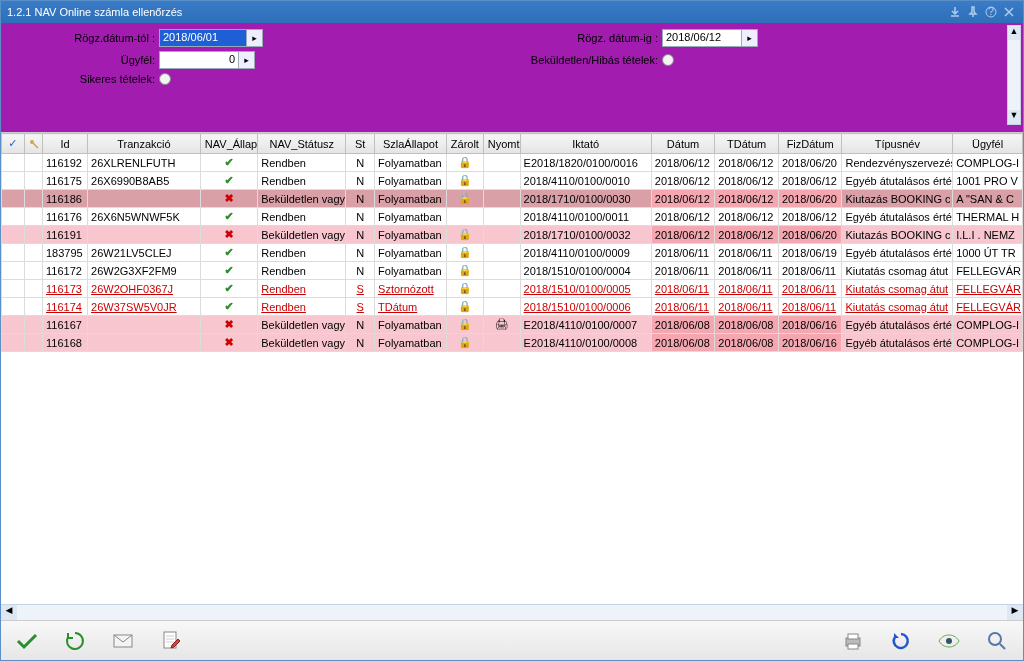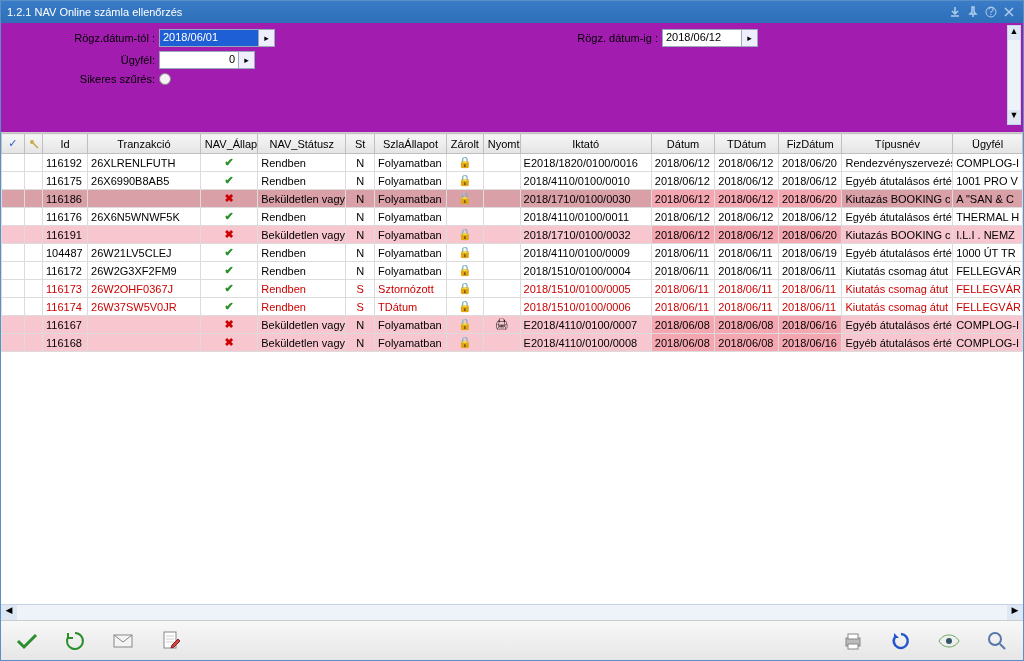--- a/index.html
+++ b/index.html
@@ -24,21 +24,21 @@
 .vscroll { position: absolute; right: 2px; top: 2px; width: 14px; height: 100px; background: #eef3f9; border: 1px solid #c4d4e6; display: flex; flex-direction: column; justify-content: space-between; }
 .vscroll .arr { height: 14px; background: #dde8f4; text-align: center; font-size: 9px; cursor: pointer; }
 .section-hdr2 { background: linear-gradient(#e8e8e8, #d4d4d4); border-bottom: 1px solid #bbb; border-top: 1px solid #bbb; padding: 3px 8px; font-weight: bold; }
 .grid-wrap { flex: 1; overflow: hidden; background: #fff; position: relative; }
 .grid { width: 100%; border-collapse: collapse; table-layout: fixed; }
 .grid th { background: linear-gradient(#f6f6f6, #e4e4e4); border: 1px solid #c0c0c0; padding: 3px 4px; text-align: center; font-weight: normal; overflow: hidden; white-space: nowrap; height: 20px; }
 .grid td { border: 1px solid #dcdcdc; padding: 2px 3px; overflow: hidden; white-space: nowrap; height: 18px; }
 .grid tr.pink td { background: #f7c6ce; }
 .grid tr.sel td { background: #d9a0a8; }
 .grid tr.pink td.datecell, .grid tr.sel td.datecell { background: #f4a7b0; }
-.red-txt { color: #c00; }
+.red-txt { color: #c00; text-decoration: underline; }
 .iconcell { text-align: center; }
 .chk { color: #2a8f2a; font-weight: bold; }
 .cross { color: #c00; font-weight: bold; }
 .lock { color: #c88a2a; }
 .hscroll { height: 16px; background: #eef3f9; border-top: 1px solid #c4d4e6; display: flex; justify-content: space-between; }
 .hscroll .arr { width: 16px; text-align: center; font-size: 9px; background: #dde8f4; cursor: pointer; }
 .toolbar { height: 40px; background: linear-gradient(#f8f8f8, #e6e6e6); border-top: 1px solid #ccc; display: flex; align-items: center; padding: 0 8px; gap: 12px; }
 .toolbar .tb-btn { width: 36px; height: 30px; border: 1px solid transparent; border-radius: 3px; display: flex; align-items: center; justify-content: center; cursor: pointer; }
 .toolbar .spacer { flex: 1; }
 svg { display: block; }
@@ -72,39 +72,43 @@
           </svg>
         </span>
     </div>
   </div>
 
 
   <div class="filter-area">
     <div class="filter-row">
       <div class="filter-col">
         <span class="filter-lbl">Rögz.dátum-tól :</span>
-        <span class="filter-input highlighted" style="width:100px">2018/06/01</span>
+        <span class="filter-input highlighted" style="width:88px">2018/06/01</span>
         <span class="date-btn">▸</span>
       </div>
       <div class="filter-col">
         <span class="filter-lbl">Rögz. dátum-ig :</span>
         <span class="filter-input" style="width:80px">2018/06/12</span>
         <span class="date-btn">▸</span>
       </div>
     </div>
     <div class="filter-row">
       <div class="filter-col">
         <span class="filter-lbl">Ügyfél:</span>
         <span class="filter-input" style="width:80px;text-align:right">0</span>
         <span class="date-btn">▸</span>
       </div>
+      <div class="filter-col">
+        <span class="filter-lbl">Beküldetlen/Hibás tételek:</span>
+        <span class="radio-dot"></span>
+      </div>
     </div>
     <div class="filter-row">
       <div class="filter-col">
-        <span class="filter-lbl">Sikeres szűrés:</span>
+        <span class="filter-lbl">Sikeres tételek:</span>
         <span class="radio-dot"></span>
       </div>
     </div>
     <div class="vscroll">
       <div class="arr">▲</div>
       <div class="arr">▼</div>
     </div>
   </div>
 
 
@@ -240,21 +244,21 @@
             <td class="">2018/1710/0100/0032</td>
             <td class="datecell ">2018/06/12</td>
             <td class="datecell ">2018/06/12</td>
             <td class="datecell ">2018/06/20</td>
             <td class="">Kiutazás BOOKING c</td>
             <td class="">I.L.I . NEMZ</td>
           </tr>
           <tr>
             <td></td>
             <td></td>
-            <td class="">104487</td>
+            <td class="">183795</td>
             <td class="">26W21LV5CLEJ</td>
             <td class="iconcell"><span class="chk">✔</span></td>
             <td class="">Rendben</td>
             <td class="" style="text-align:center">N</td>
             <td class="">Folyamatban</td>
             <td class="iconcell"><span class="lock">🔒</span></td>
             <td class="iconcell"></td>
             <td class="">2018/4110/0100/0009</td>
             <td class="datecell ">2018/06/11</td>
             <td class="datecell ">2018/06/11</td>

